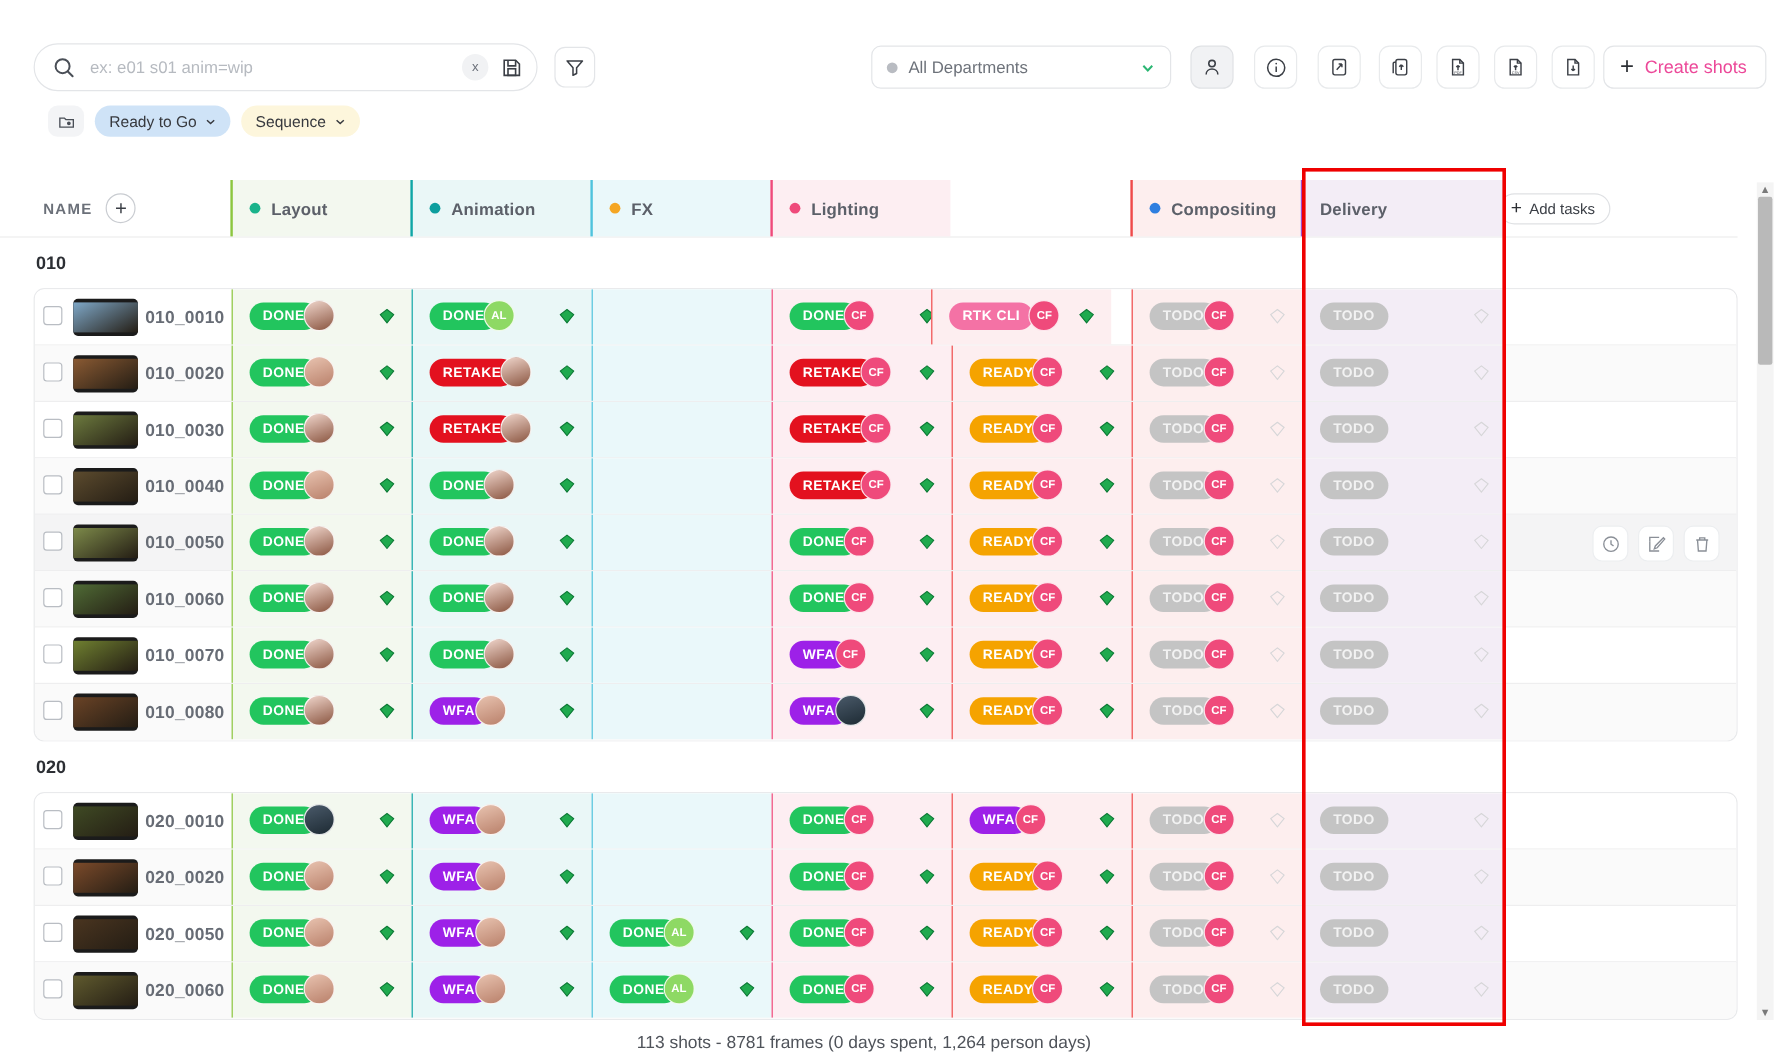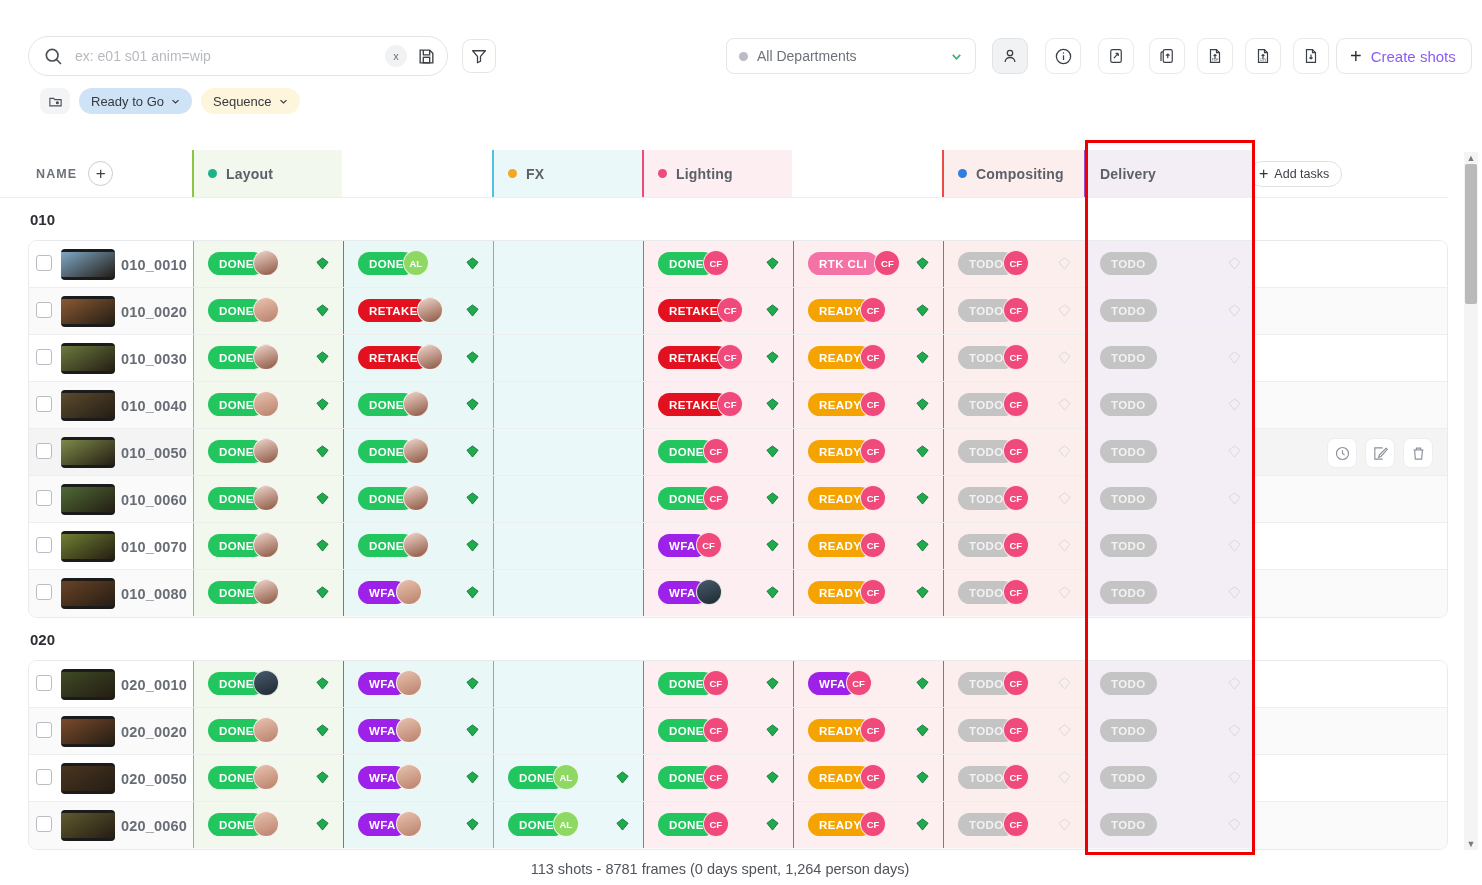--- a/index.html
+++ b/index.html
@@ -71,21 +71,21 @@
     justify-content:center; color:#3b3f46; cursor:pointer;
   }
   .rbtn.active { background:#f1f2f4; border-color:#e0e2e5; }
 
   .create-btn {
     position:absolute; left:1336px; top:38px; height:36px; border:1px solid #e3e5e8;
     border-radius:9px; background:#fff; display:flex; align-items:center; gap:9px;
     padding:0 15px 0 13px; cursor:pointer;
   }
   .create-btn .plus { font-size:20px; color:#2c2f34; line-height:1; font-weight:400; }
-  .create-btn .lbl { font-size:15px; color:#8b5cf6; white-space:nowrap; }
+  .create-btn .lbl { font-size:15px; color:#ec4899; white-space:nowrap; }
 
   
   .grid { position:absolute; left:0; top:150px; width:1482px; height:700px; overflow:hidden; }
   .hrow { position:relative; height:48px; width:1448px; border-bottom:1px solid #ededed; background:#fff;text-align:center; }
   .hcell {
     position:absolute; top:0; height:47px; display:flex; align-items:center;
     padding-left:14px; font-size:14px; font-weight:bold; letter-spacing:.2px; color:#5c6069;
   }
   .hcell .hdot { width:9px; height:9px; border-radius:50%; margin-right:9px; flex:0 0 9px; }
   .namecell { position:absolute; left:0; top:0; height:47px; display:flex; align-items:center; padding-left:36px; }
@@ -283,20 +283,24 @@
         <span class="nlbl">NAME</span>
         <span class="plus-circle">+</span>
       </div>
       <div class="addtasks">
         <span class="p">+</span>
         <span class="t">Add tasks</span>
       </div>
     <div class="hcell" style="left: 192px; width: 150px; background: rgb(243, 248, 239); border-left: 2px solid rgb(140, 198, 63);">
           <span class="hdot" style="background: rgb(26, 179, 139);"></span>
           <span>Layout</span>
+        </div>
+        <div class="hcell" style="left: 342px; width: 150px; background: rgb(234, 247, 247); border-left: 2px solid rgb(15, 166, 166);">
+          <span class="hdot" style="background: rgb(13, 158, 158);"></span>
+          <span>Animation</span>
         </div>
         <div class="hcell" style="left: 492px; width: 150px; background: rgb(234, 248, 250); border-left: 2px solid rgb(79, 195, 221);">
           <span class="hdot" style="background: rgb(245, 166, 35);"></span>
           <span>FX</span>
         </div>
         <div class="hcell" style="left: 642px; width: 150px; background: rgb(253, 238, 242); border-left: 2px solid rgb(239, 74, 123);">
           <span class="hdot" style="background: rgb(239, 74, 123);"></span>
           <span>Lighting</span>
         </div>
         <div class="hcell" style="left: 942px; width: 142px; background: rgb(253, 238, 238); border-left: 2px solid rgb(239, 74, 74);">
@@ -333,21 +337,21 @@
               </svg>
             </div>
             <div class="tcell" style="left: 464px; width: 150px; background: rgb(234, 248, 250); border-left: 1.5px solid rgb(79, 195, 221);"></div>
             <div class="tcell" style="left: 614px; width: 150px; background: rgb(253, 238, 242); border-left: 1.5px solid rgb(239, 74, 123);">
               <div class="badge" style="background: rgb(34, 197, 94); color: rgb(255, 255, 255);">DONE</div>
               <span class="av" style="left: 58.8px; background: rgb(239, 74, 123);">CF</span>
               <svg viewBox="0 0 14 14" class="diamond" style="left: 122px;">
                 <path d="M7 1 13 5.6 7 13 1 5.6Z" fill="#1faa4e" stroke="#0d7a36" stroke-width="1"></path>
               </svg>
             </div>
-            <div class="tcell" style="left: 764px; width: 150px; background: rgb(253, 238, 240); border-left: 1.5px solid rgb(239, 74, 74);">
+            <div class="tcell" style="left: 747px; width: 150px; background: rgb(253, 238, 240); border-left: 1.5px solid rgb(239, 74, 74);">
               <div class="badge" style="background: rgb(244, 114, 165); color: rgb(255, 255, 255);">RTK CLI</div>
               <span class="av" style="left: 80.4px; background: rgb(239, 74, 123);">CF</span>
               <svg viewBox="0 0 14 14" class="diamond" style="left: 122px;">
                 <path d="M7 1 13 5.6 7 13 1 5.6Z" fill="#1faa4e" stroke="#0d7a36" stroke-width="1"></path>
               </svg>
             </div>
             <div class="tcell" style="left: 914px; width: 142px; background: rgb(253, 238, 238); border-left: 1.5px solid rgb(239, 74, 74);">
               <div class="badge" style="background: rgb(196, 196, 196); color: rgb(242, 242, 242);">TODO</div>
               <span class="av" style="left: 58.8px; background: rgb(239, 74, 123);">CF</span>
               <svg viewBox="0 0 14 14" class="diamond" style="left: 114px;">

